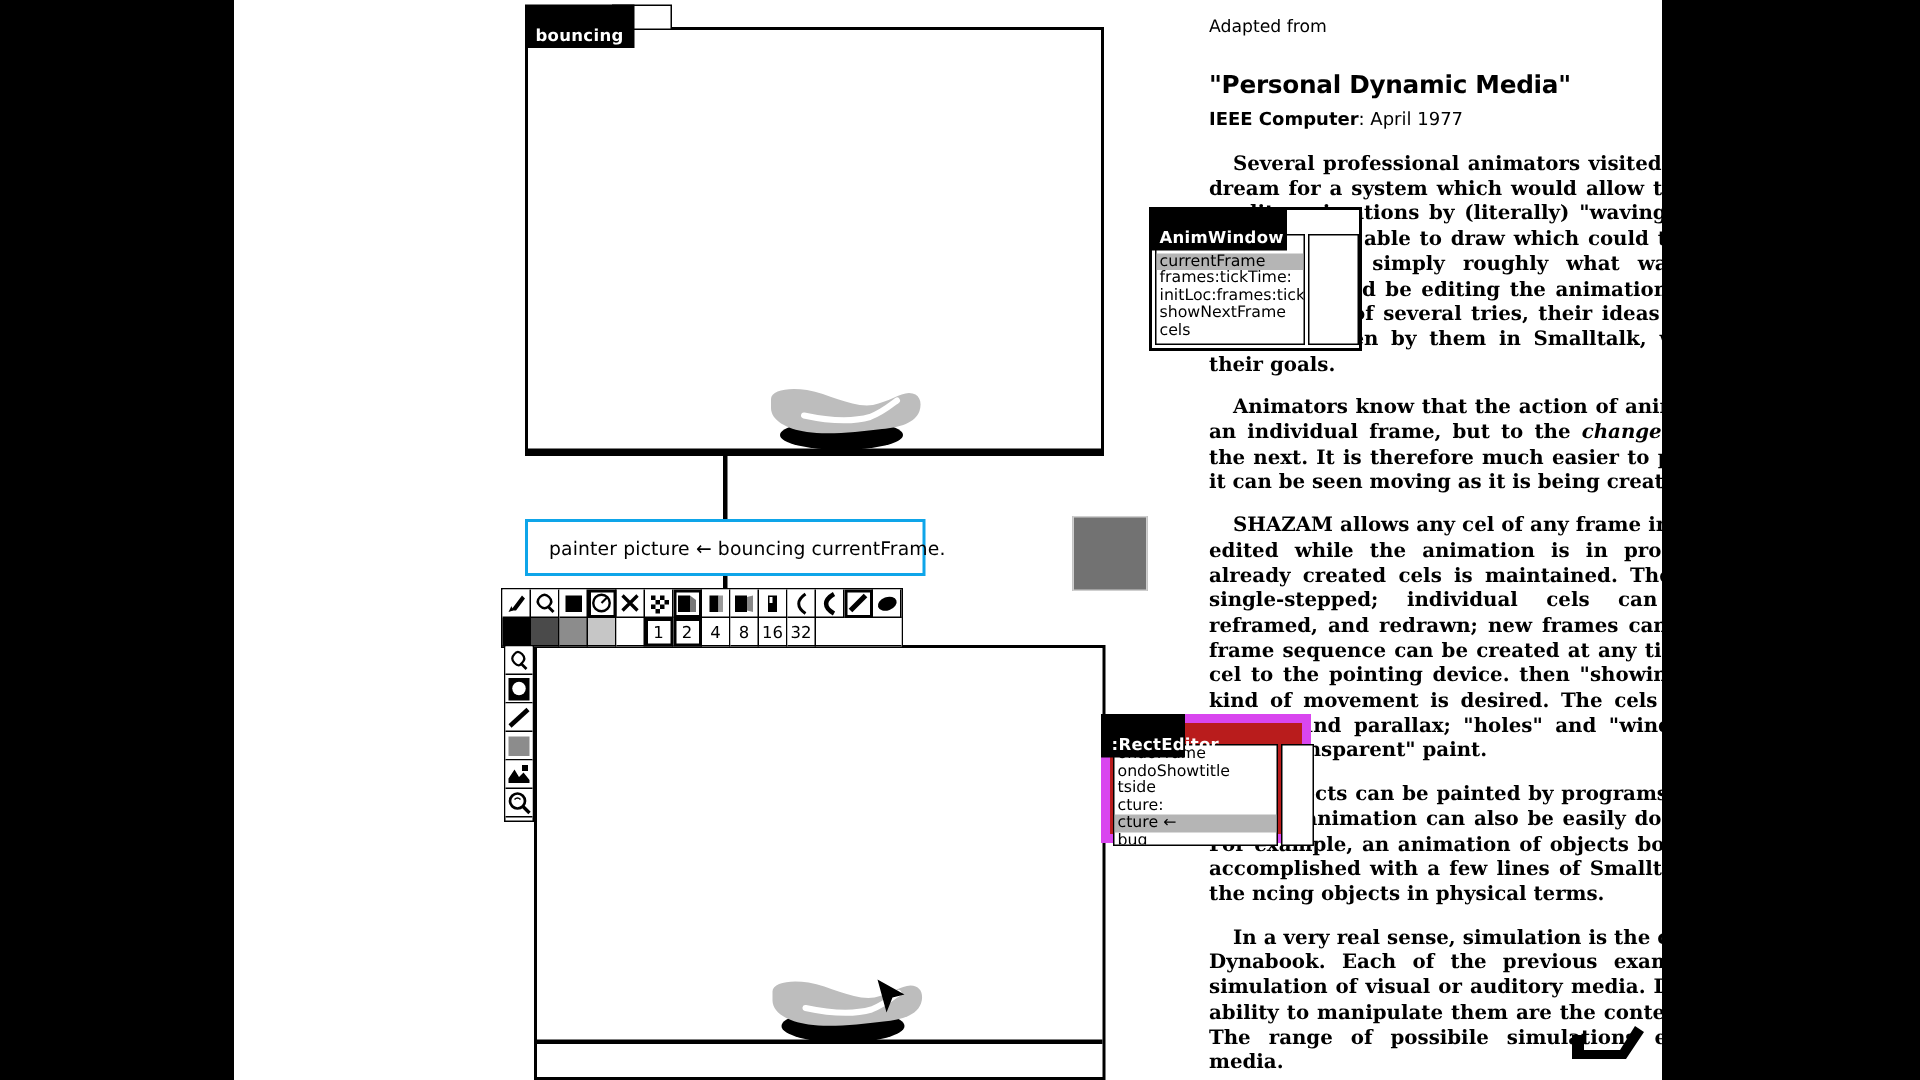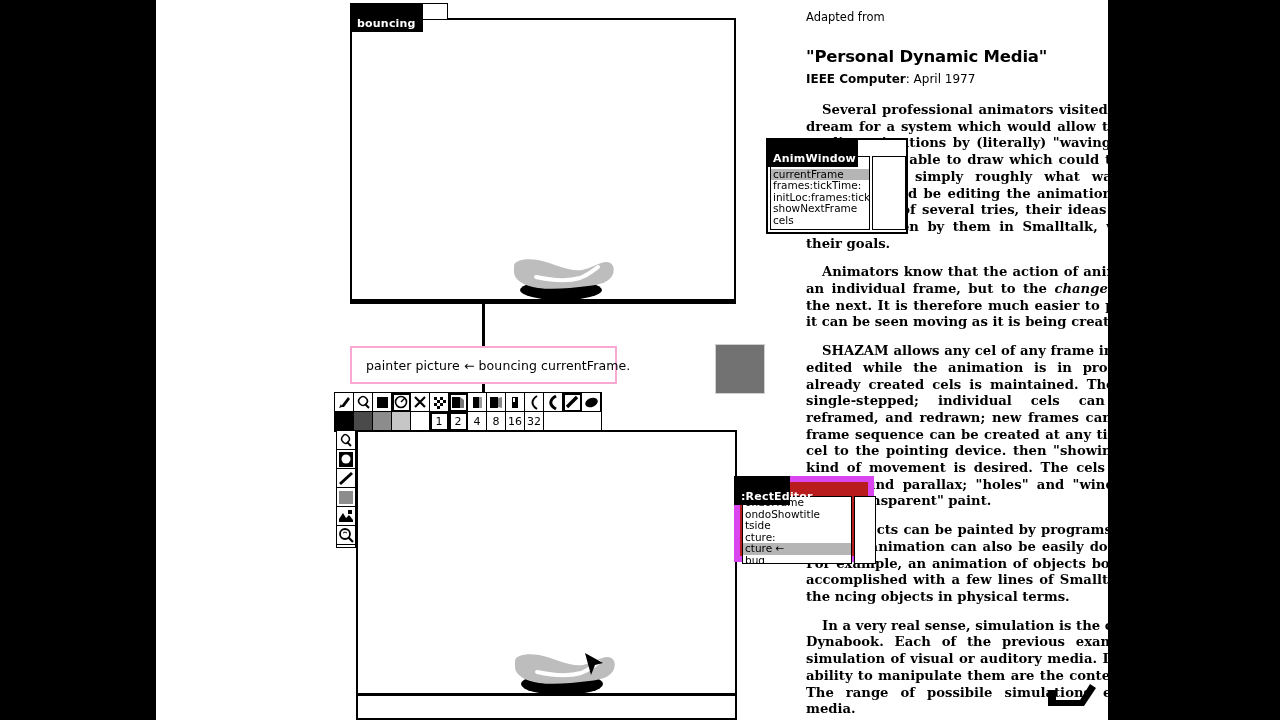--- a/index.html
+++ b/index.html
@@ -79,21 +79,21 @@
   .connector {
     position: absolute;
     background: #000;
     width: 3px;
   }
 
   
   #code-box {
     left: 194px; top: 346px;
     width: 267px; height: 38px;
-    border: 2px solid #f9a8d4;
+    border: 2px solid #0ea5e9;
     background: #fff;
     z-index: 4;
   }
   #code-text {
     position: absolute;
     left: 14px; top: 10px;
     font-family: "DejaVu Sans", sans-serif;
     font-size: 12.5px;
     color: #000;
     white-space: nowrap;

